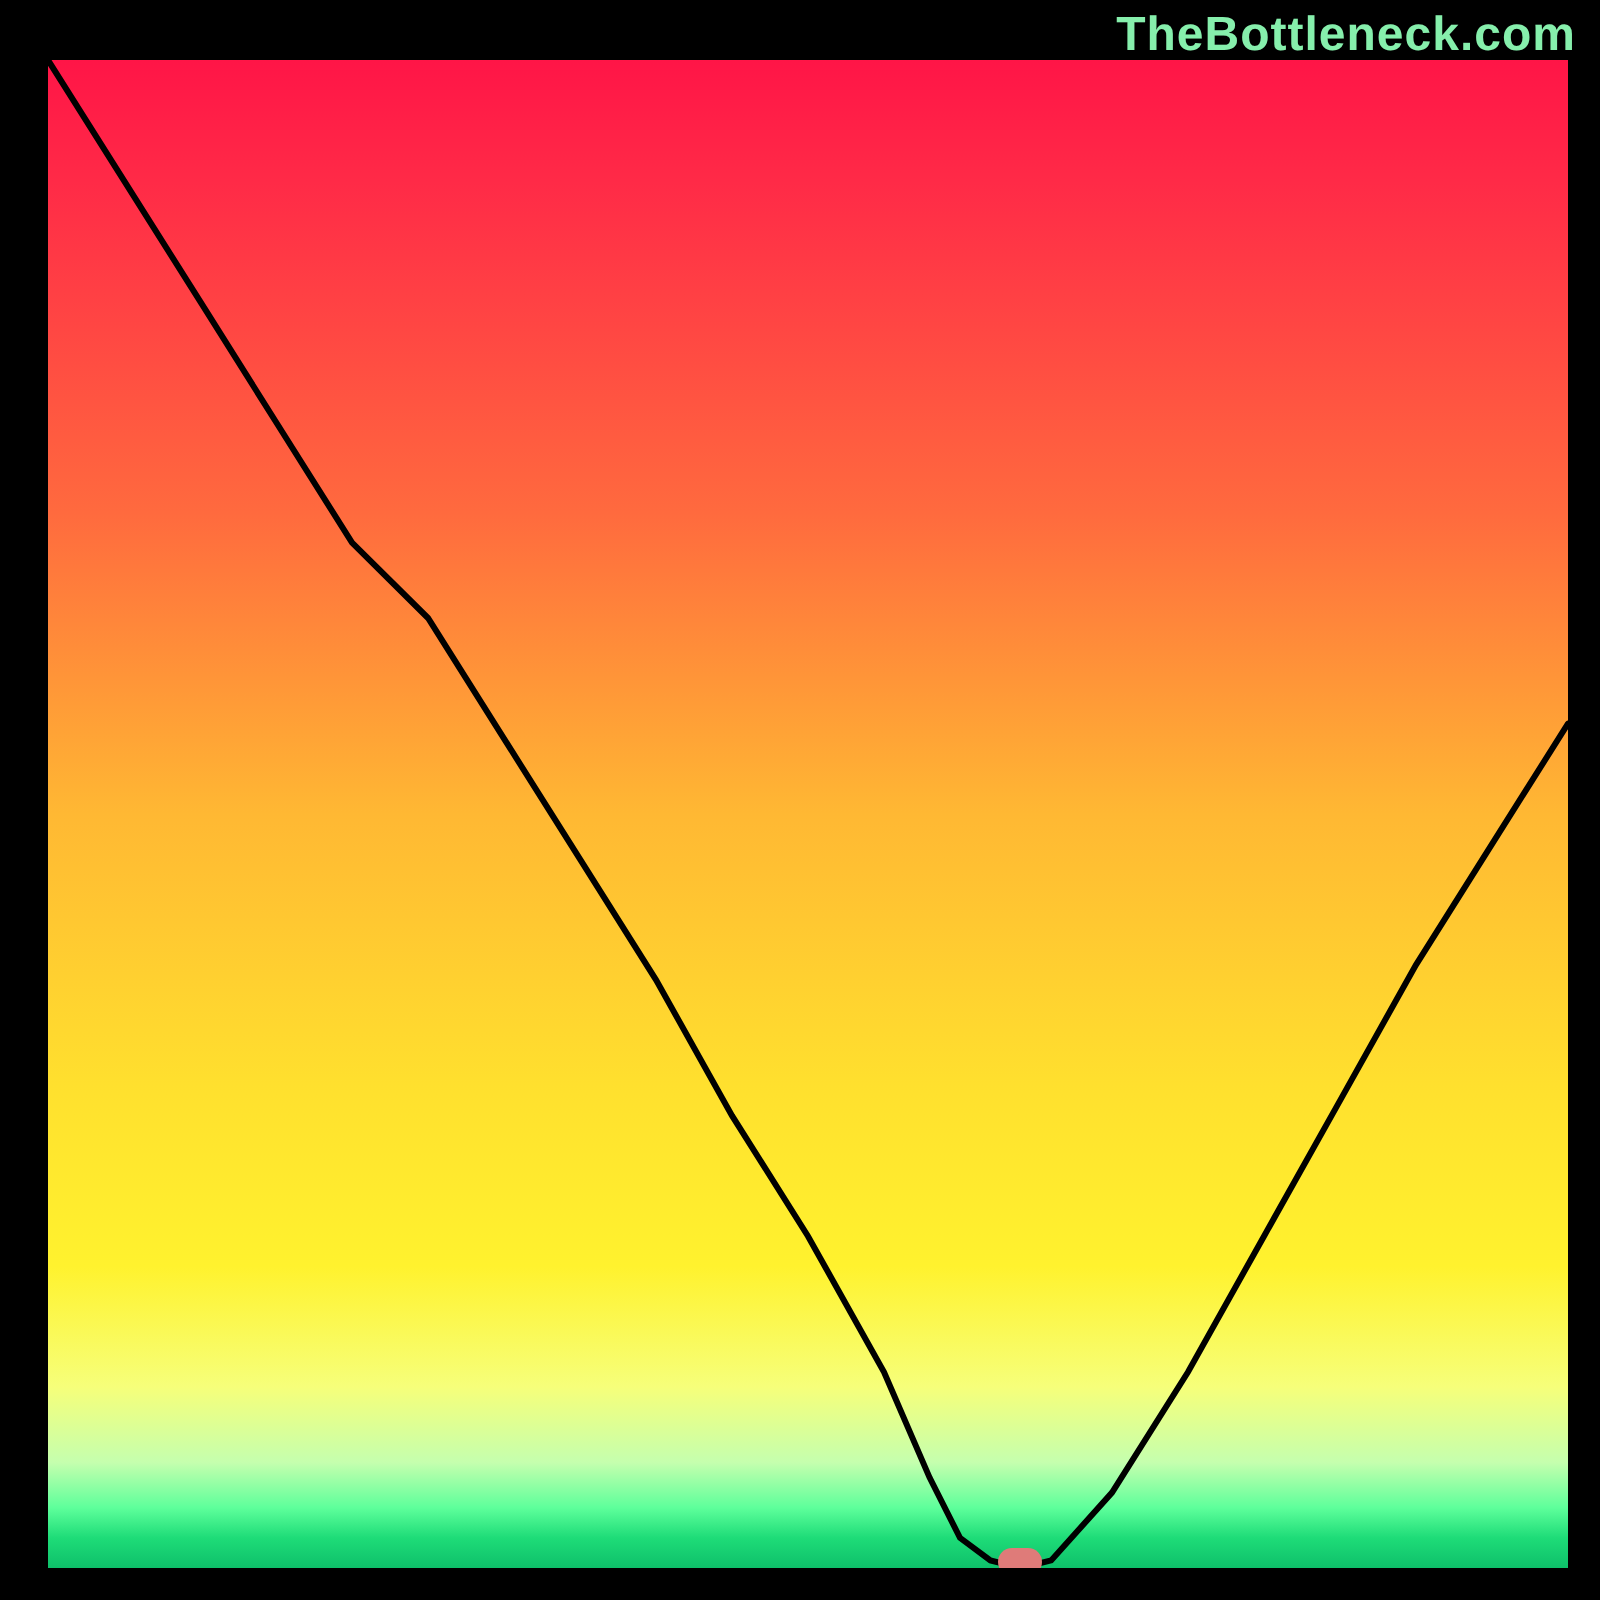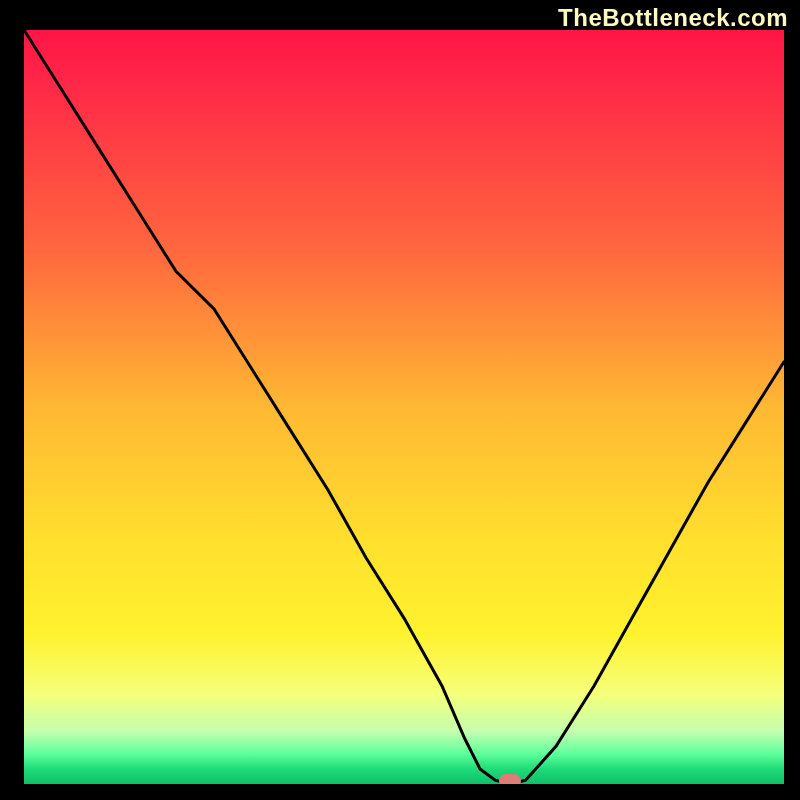--- a/index.html
+++ b/index.html
@@ -13,21 +13,21 @@
   }
   .wrap {
     position: relative;
     width: 800px;
     height: 800px;
   }
   .attribution {
     position: absolute;
     top: 4px;
     right: 12px;
-    color: #fef9c3;
+    color: #86efac;
     font-size: 24px;
     font-weight: 600;
     letter-spacing: 0.5px;
   }
   .plot-area {
     position: absolute;
     left: 24px;
     top: 30px;
     width: 760px;
     height: 754px;

